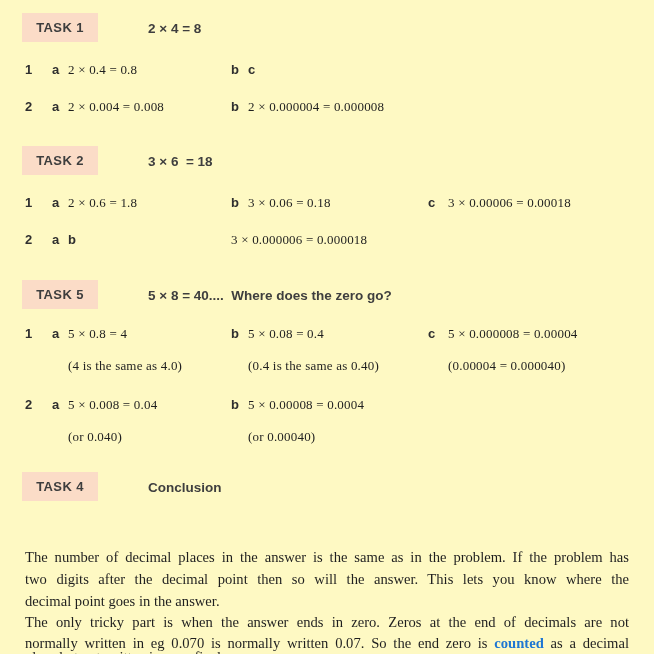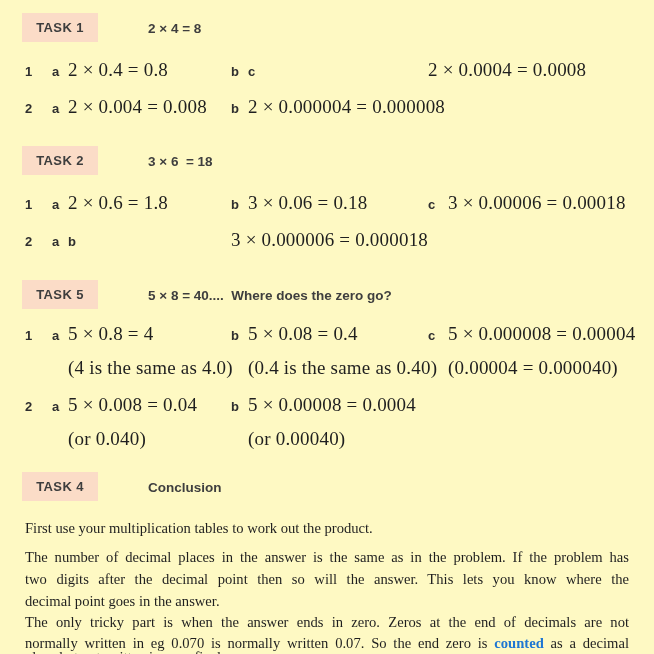--- a/index.html
+++ b/index.html
@@ -22,21 +22,21 @@
   .eqgrid {
     position:absolute; left:25px; width:603px;
     display:grid; grid-template-columns:27px 16px 163px 17px 180px 20px 1fr;
     grid-row-gap:13px; align-items:baseline;
   }
   .num, .ltr {
     font-family:"Liberation Sans",sans-serif; font-weight:bold; font-size:13px;
     line-height:19px; color:#2f2f2f;
   }
   .eq, .note {
-    font-family:"Liberation Serif",serif; font-size:19px; line-height:19px;
+    font-family:"Liberation Serif",serif; font-size:13px; line-height:19px;
     color:var(--body-text,#222); letter-spacing:.2px; white-space:pre;
   }
   .pline {
     position:absolute; left:25px; width:604px;
     font-family:"Liberation Serif",serif; font-size:14.6px; line-height:19px;
     color:var(--body-text,#222);
   }
   .just { text-align:justify; text-align-last:justify; }
   .hl { font-weight:bold; color:var(--highlight-blue,#1d76d2); }
 </style>
@@ -48,21 +48,20 @@
   <div class="task-header" style="top:13px">
     <span class="task-label">TASK 1</span>
     <span class="task-heading">2 × 4 = 8</span>
   </div>
   <div class="eqgrid" style="top:60px">
     <span class="num">1</span>
     <span class="ltr">a</span>
     <span class="eq">2 × 0.4 = 0.8</span>
     <span class="ltr">b</span>
     <span class="ltr">c</span>
-    <span class="eq">2 × 0.0004 = 0.0008</span>
   </div>
   <div class="eqgrid" style="top:97px">
     <span class="num">2</span>
     <span class="ltr">a</span>
     <span class="eq">2 × 0.004 = 0.008</span>
     <span class="ltr">b</span>
     <span class="eq">2 × 0.000004 = 0.000008</span>
   </div>
 
   <div class="task-header" style="top:146px">
@@ -118,21 +117,20 @@
     <span class="note">(or 0.040)</span>
     <span></span>
     <span class="note">(or 0.00040)</span>
   </div>
 
   <div class="task-header" style="top:472px">
     <span class="task-label">TASK 4</span>
     <span class="task-heading">Conclusion</span>
   </div>
 
-  <div class="pline" style="top:519px">First use your multiplication tables to work out the product.</div>
 
   <div class="pline just" style="top:548px">The number of decimal places in the answer is the same as in the problem. If the problem has</div>
   <div class="pline just" style="top:570px">two digits after the decimal point then so will the answer. This lets you know where the</div>
   <div class="pline" style="top:592px">decimal point goes in the answer.</div>
 
   <div class="pline just" style="top:613px">The only tricky part is when the answer ends in zero. Zeros at the end of decimals are not</div>
   <div class="pline just" style="top:634px">
     <span>normally written in eg 0.070 is normally written 0.07. So the end zero is </span><span class="hl">counted</span><span> as a decimal</span>
   </div>
   <div class="pline" style="top:648px">place but not written in your final answer.</div>

